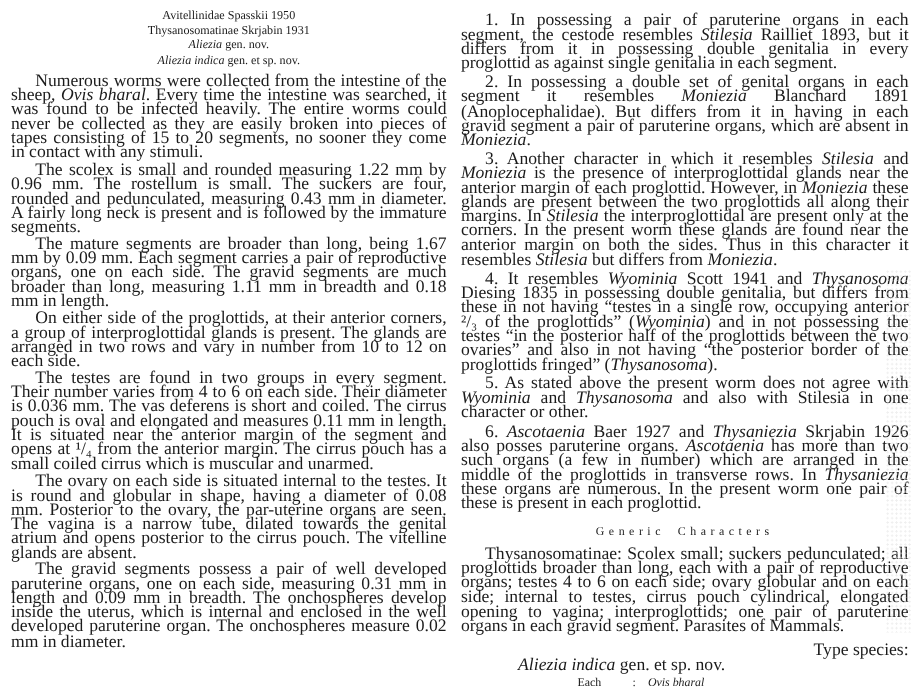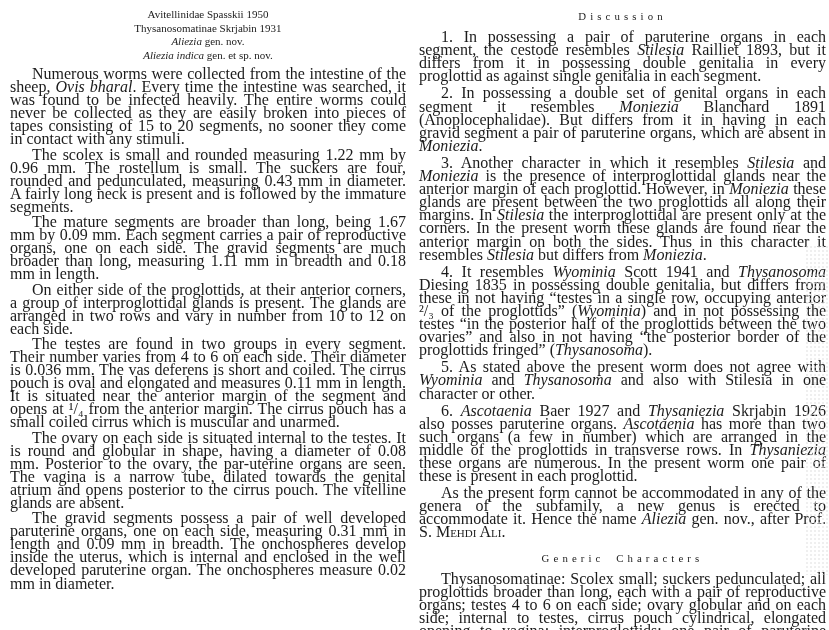--- a/index.html
+++ b/index.html
@@ -106,42 +106,40 @@
         <p class="para">The scolex is small and rounded measuring 1.22 mm by 0.96 mm. The rostellum is small. The suckers are four, rounded and pedunculated, measuring 0.43 mm in diameter. A fairly long neck is present and is followed by the immature segments.</p>
         <p class="para">The mature segments are broader than long, being 1.67 mm by 0.09 mm. Each segment carries a pair of reproductive organs, one on each side. The gravid segments are much broader than long, measuring 1.11 mm in breadth and 0.18 mm in length.</p>
         <p class="para">On either side of the proglottids, at their anterior corners, a group of interproglottidal glands is present. The glands are arranged in two rows and vary in number from 10 to 12 on each side.</p>
         <p class="para">The testes are found in two groups in every segment. Their number varies from 4 to 6 on each side. Their diameter is 0.036 mm. The vas deferens is short and coiled. The cirrus pouch is oval and elongated and measures 0.11 mm in length. It is situated near the anterior margin of the segment and opens at ¹/₄ from the anterior margin. The cirrus pouch has a small coiled cirrus which is muscular and unarmed.</p>
         <p class="para">The ovary on each side is situated internal to the testes. It is round and globular in shape, having a diameter of 0.08 mm. Posterior to the ovary, the par-uterine organs are seen. The vagina is a narrow tube, dilated towards the genital atrium and opens posterior to the cirrus pouch. The vitelline glands are absent.</p>
         <p class="para">The gravid segments possess a pair of well developed paruterine organs, one on each side, measuring 0.31 mm in length and 0.09 mm in breadth. The onchospheres develop inside the uterus, which is internal and enclosed in the well developed paruterine organ. The onchospheres measure 0.02 mm in diameter.</p>
       </div>
   </div>
 
   <div class="col-right">
-    <p class="section-title">Discussion</p>
 
     <div>
         <p class="para">1. In possessing a pair of paruterine organs in each segment, the cestode resembles <i>Stilesia</i> Railliet 1893, but it differs from it in possessing double genitalia in every proglottid as against single genitalia in each segment.</p>
         <p class="para">2. In possessing a double set of genital organs in each segment it resembles <i>Moniezia</i> Blanchard 1891 (Anoplocephalidae). But differs from it in having in each gravid segment a pair of paruterine organs, which are absent in <i>Moniezia</i>.</p>
         <p class="para">3. Another character in which it resembles <i>Stilesia</i> and <i>Moniezia</i> is the presence of interproglottidal glands near the anterior margin of each proglottid. However, in <i>Moniezia</i> these glands are present between the two proglottids all along their margins. In <i>Stilesia</i> the interproglottidal are present only at the corners. In the present worm these glands are found near the anterior margin on both the sides. Thus in this character it resembles <i>Stilesia</i> but differs from <i>Moniezia</i>.</p>
         <p class="para">4. It resembles <i>Wyominia</i> Scott 1941 and <i>Thysanosoma</i> Diesing 1835 in possessing double genitalia, but differs from these in not having “testes in a single row, occupying anterior ²/₃ of the proglottids” (<i>Wyominia</i>) and in not possessing the testes “in the posterior half of the proglottids between the two ovaries” and also in not having “the posterior border of the proglottids fringed” (<i>Thysanosoma</i>).</p>
         <p class="para">5. As stated above the present worm does not agree with <i>Wyominia</i> and <i>Thysanosoma</i> and also with Stilesia in one character or other.</p>
         <p class="para">6. <i>Ascotaenia</i> Baer 1927 and <i>Thysaniezia</i> Skrjabin 1926 also posses paruterine organs. <i>Ascotaenia</i> has more than two such organs (a few in number) which are arranged in the middle of the proglottids in transverse rows. In <i>Thysaniezia</i> these organs are numerous. In the present worm one pair of these is present in each proglottid.</p>
-        <p class="para">As the present form cannot be accommodated in any of the genera of the subfamily, a new genus is erected to accommodate it. Hence the name <i>Aliezia</i> gen. nov., after Prof. S. <span class="sc">Mehdi Ali</span>.</p>
       </div>
 
     <p class="section-title generic-title">Generic Characters</p>
 
     <p class="para">Thysanosomatinae: Scolex small; suckers pedunculated; all proglottids broader than long, each with a pair of reproductive organs; testes 4 to 6 on each side; ovary globular and on each side; internal to testes, cirrus pouch cylindrical, elongated opening to vagina; interproglottids; one pair of paruterine organs in each gravid segment. Parasites of Mammals.</p>
 
     <p class="type-label">Type species:</p>
     <p class="type-name"><i>Aliezia indica</i> gen. et sp. nov.</p>
 
     <div class="info-table">
       <div class="info-row">
-        <span class="info-label">Their</span>
+        <span class="info-label">Each</span>
         <span class="info-colon">:</span>
         <span class="info-value it">Ovis bharal</span>
       </div>
       <div class="info-row">
         <span class="info-label">Habitat</span>
         <span class="info-colon">:</span>
         <span class="info-value">Intestine</span>
       </div>
       <div class="info-row">
         <span class="info-label">Locality</span>

